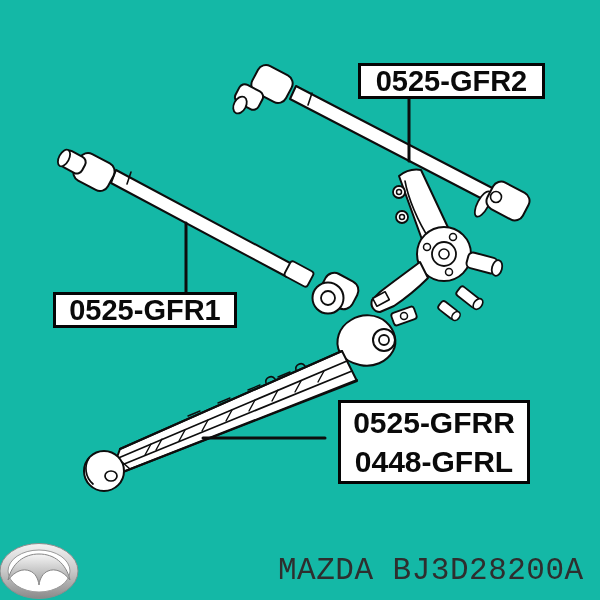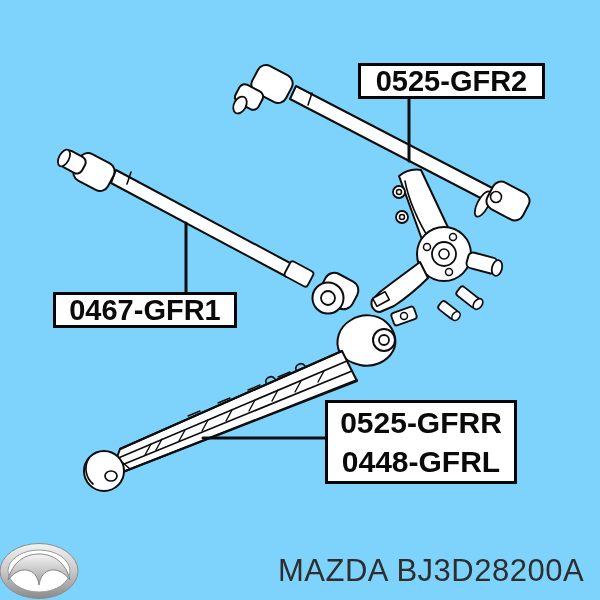--- a/index.html
+++ b/index.html
@@ -4,21 +4,21 @@
 <style>
   html, body {
     margin: 0;
     padding: 0;
     background: #ffffff;
   }
   .stage {
     position: relative;
     width: 600px;
     height: 600px;
-    background: #7dd3fc;
+    background: #14b8a6;
     overflow: hidden;
     font-family: "Liberation Sans", sans-serif;
   }
   .diagram-svg {
     position: absolute;
     left: 0;
     top: 0;
   }
   .part-box {
     position: absolute;
@@ -35,36 +35,36 @@
     left: 358px; top: 63px;
     width: 187px; height: 36px;
     font-size: 29px; line-height: 31px;
   }
   .box-gfr1 {
     left: 53px; top: 292px;
     width: 184px; height: 36px;
     font-size: 29px; line-height: 31px;
   }
   .box-gfrrl {
-    left: 325px; top: 400px;
+    left: 338px; top: 400px;
     width: 192px; height: 84px;
     font-size: 30px;
   }
   .box-gfrrl .row {
     height: 39px;
     line-height: 40px;
   }
   .footer-caption {
     position: absolute;
     left: 278px; top: 553px;
     width: 320px;
     font-size: 31px;
     letter-spacing: 0.5px;
     color: #2e2e2e;
-    font-family: Liberation Sans, sans-serif;
+    font-family: Liberation Mono, monospace;
     white-space: nowrap;
   }
   .logo-wrap {
     position: absolute;
     left: -3px; top: 542px;
     width: 84px; height: 58px;
   }
 </style>
 </head>
 <body>
@@ -174,21 +174,21 @@
       <line x1="186" y1="223" x2="186" y2="294"></line>
       <line x1="203" y1="438" x2="325" y2="438"></line>
     </g>
   </svg>
 
   <div class="part-box box-gfr2">
     <span>0525-GFR2</span>
   </div>
 
   <div class="part-box box-gfr1">
-    <span>0467-GFR1</span>
+    <span>0525-GFR1</span>
   </div>
 
   <div class="part-box box-gfrrl">
     <div class="row">0525-GFRR</div>
     <div class="row">0448-GFRL</div>
   </div>
 
   <div class="logo-wrap">
     <svg width="84" height="58" viewBox="0 0 84 58">
       <defs>

